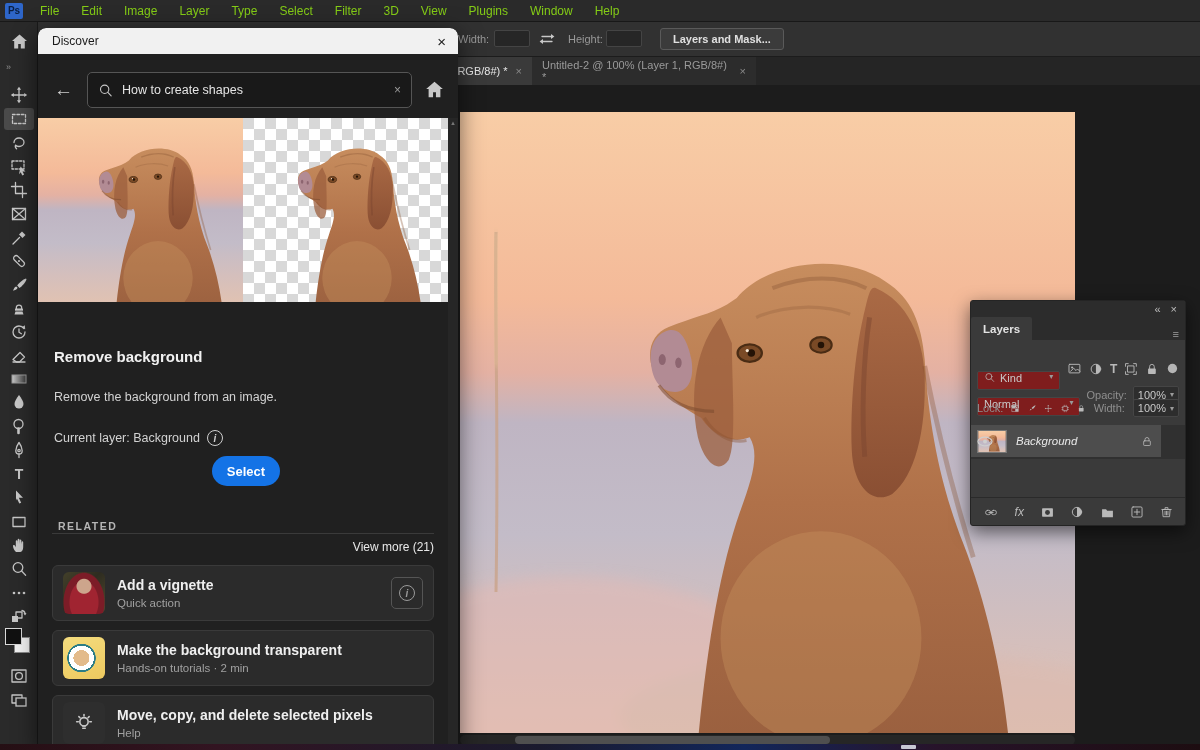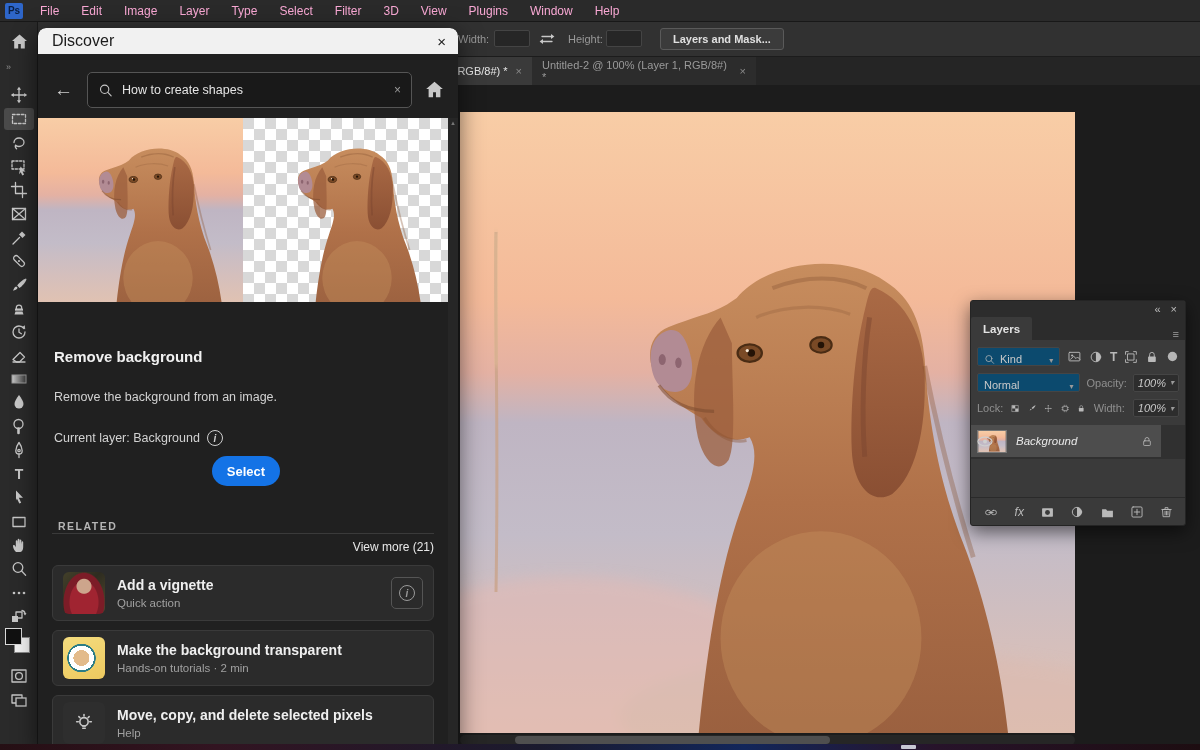--- a/index.html
+++ b/index.html
@@ -4,21 +4,21 @@
 <style>
   * { box-sizing: border-box; margin: 0; padding: 0; }
   html,body { background:#0e0e0e; }
   body { font-family:"Liberation Sans", sans-serif; color:#d6d6d6; }
   #app { position:relative; width:1200px; height:750px; overflow:hidden; background:#1d1d1d; }
   .abs { position:absolute; }
 
   
   .menubar { left:0; top:0; width:1200px; height:22px; background:#2a2a2a; display:flex; align-items:center; z-index:20; border-bottom:1px solid #181818; }
   .ps-logo { width:18px; height:16px; margin:0 6px 0 5px; background:#2e66c9; border-radius:2px; color:#0a1f42; font-size:10px; font-weight:bold; display:flex; align-items:center; justify-content:center; }
-  .menu-item { padding:0 11px; font-size:12px; color:#f9a8d4; line-height:22px; cursor:default; }
+  .menu-item { padding:0 11px; font-size:12px; color:#84cc16; line-height:22px; cursor:default; }
 
   
   .optionsbar { left:0; top:22px; width:1200px; height:35px; background:#313131; border-bottom:1px solid #1c1c1c; z-index:5; }
   .opt-label { font-size:11px; color:#989898; }
   .opt-input { width:36px; height:17px; background:#262626; border:1px solid #444; border-radius:2px; color:#ddd; font-size:11px; padding:0 3px; }
   .opt-btn { height:22px; padding:0 12px; background:#3b3b3b; border:1px solid #5a5a5a; border-radius:3px; color:#e0e0e0; font-size:11px; font-weight:bold; display:flex; align-items:center; }
   .mini-dd { width:22px; height:20px; border:1px solid #4a4a4a; border-radius:2px; display:flex; align-items:center; justify-content:center; color:#aaa; font-size:9px; }
 
   
   .leftrail { left:0; top:22px; width:38px; height:728px; background:#2a2a2a; border-right:1px solid #1a1a1a; z-index:6; }
@@ -37,21 +37,21 @@
 
   
   .pasteboard { left:38px; top:85px; width:1162px; height:665px; background:#1c1c1c; z-index:1; }
   .photo { left:422px; top:27px; width:615px; height:621px; overflow:hidden; background:#cfc6c8; }
   .hscroll { left:422px; top:650px; width:615px; height:10px; background:#262626; border-radius:5px; }
   .hscroll-thumb { left:55px; top:1px; width:315px; height:8px; background:#4f4f4f; border-radius:4px; }
 
   
   .discover { left:38px; top:28px; width:420px; height:722px; background:#202020; border-radius:8px 8px 0 0; box-shadow:0 6px 24px rgba(0,0,0,.6); z-index:40; overflow:hidden; }
   .disc-title { left:0; top:0; width:420px; height:26px; background:#f1f1f1; border-radius:8px 8px 0 0; display:flex; align-items:center; }
-  .disc-title span.t { font-size:16px; color:#1b1b1b; margin-left:14px; }
+  .disc-title span.t { font-size:12px; color:#1b1b1b; margin-left:14px; }
   .disc-close { margin-left:auto; margin-right:12px; color:#222; font-size:15px; }
   .search-row { left:0; top:26px; width:420px; height:72px; display:flex; align-items:center; }
   .back-arrow { font-size:19px; color:#cfcfcf; margin:0 14px 0 16px; }
   .search-box { flex:1; height:36px; background:#191919; border:1px solid #555; border-radius:5px; display:flex; align-items:center; padding:0 10px; }
   .search-box input { flex:1; background:transparent; border:none; outline:none; color:#e4e4e4; font-size:12.5px; margin-left:9px; }
   .search-clear { color:#9a9a9a; font-size:12px; }
   .disc-home { margin:0 13px 0 12px; }
   .ba-wrap { left:0; top:90px; width:410px; height:184px; display:flex; }
   .ba-half { width:205px; height:184px; overflow:hidden; }
   .disc-scroll { left:410px; top:90px; width:10px; height:632px; background:#262626; display:flex; justify-content:center; }
@@ -73,24 +73,24 @@
   .thumb-coffee { background:radial-gradient(circle at 44% 50%, #e3bb8b 0 8px, #ffffff 8px 12.5px, #2c7d86 12.5px 14px, transparent 14.5px), linear-gradient(160deg,#f4dc7e,#edc95f); }
   .thumb-bulb { background:#2e2e2e; display:flex; align-items:center; justify-content:center; }
 
   
   .layers { left:970px; top:300px; width:216px; height:226px; background:#3a3a3a; border:1px solid #242424; border-radius:3px; box-shadow:0 6px 18px rgba(0,0,0,.55); z-index:30; font-size:11px; }
   .lp-head { left:0; top:0; width:214px; height:16px; background:#2c2c2c; display:flex; justify-content:flex-end; align-items:center; gap:10px; padding-right:8px; color:#bdbdbd; }
   .lp-tabrow { left:0; top:16px; width:214px; height:23px; background:#2c2c2c; display:flex; align-items:flex-end; }
   .lp-tab { height:23px; background:#3a3a3a; padding:0 12px; display:flex; align-items:center; font-size:11.5px; font-weight:bold; color:#e2e2e2; border-radius:2px 2px 0 0; }
   .lp-menu { margin-left:auto; margin-right:6px; color:#9e9e9e; font-size:11px; }
   .lp-row { left:6px; width:202px; display:flex; align-items:center; }
-  .lp-select { background:#0c4a6e; border:1px solid #454545; border-radius:2px; height:19px; display:flex; align-items:flex-end; padding:0 6px; color:#c9c9c9; }
+  .lp-select { background:#7f1d1d; border:1px solid #454545; border-radius:2px; height:19px; display:flex; align-items:flex-start; padding:0 6px; color:#c9c9c9;margin-top:24px; }
   .lp-chev { margin-left:auto; font-size:8px; color:#9a9a9a; }
   .lp-label { color:#8f8f8f; }
-  .lp-val { background:#2d2d2d; border:1px solid #454545; border-radius:2px; height:18px; display:flex; align-items:center; padding:0 4px; color:#c9c9c9; gap:4px;font-style:italic; }
+  .lp-val { background:#2d2d2d; border:1px solid #454545; border-radius:2px; height:18px; display:flex; align-items:center; padding:0 4px; color:#c9c9c9; gap:4px; }
   .li { stroke:#b9b9b9; fill:none; stroke-width:1.2; stroke-linecap:round; stroke-linejoin:round; }
   .lif { fill:#b9b9b9; stroke:none; }
   .layer-row { left:0; top:124px; width:214px; height:34px; background:#303030; }
   .layer-sel { left:24px; top:1px; width:190px; height:32px; background:#4d4d4d; display:flex; align-items:center; gap:9px; padding:0 8px 0 6px; }
   .layer-name { font-style:italic; font-size:11.5px; color:#e8e8e8; }
   .lp-bottom { left:0; top:196px; width:214px; height:29px; border-top:1px solid #2a2a2a; display:flex; align-items:center; justify-content:space-between; padding:0 12px; }
   .fx-label { font-style:italic; font-size:12px; color:#b9b9b9; }
 
   .bottom-strip { left:0; top:744px; width:1200px; height:6px; z-index:60; background:linear-gradient(90deg,#250f14 0%,#321421 18%,#1a1a2e 45%,#12265a 62%,#27132a 78%,#1d0d11 100%); }
   .bottom-strip .pill { position:absolute; left:901px; top:1px; width:15px; height:4px; background:#d9dae6; border-radius:1px; opacity:.9; }

